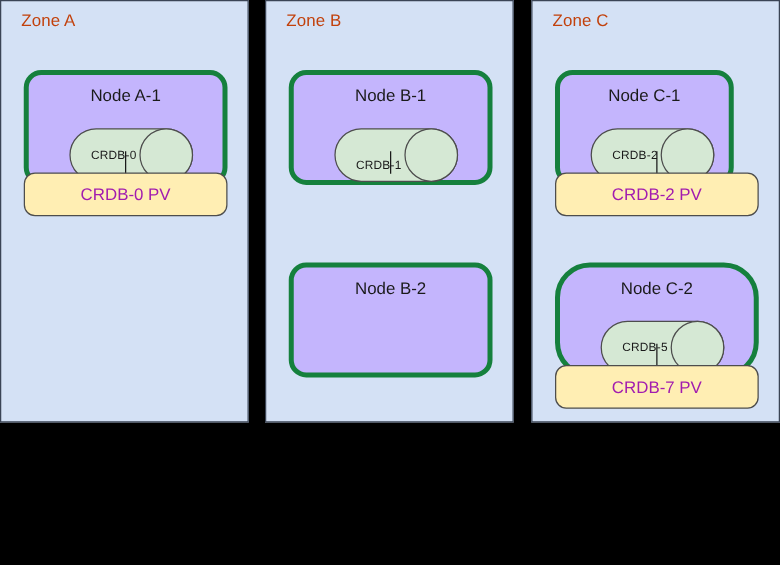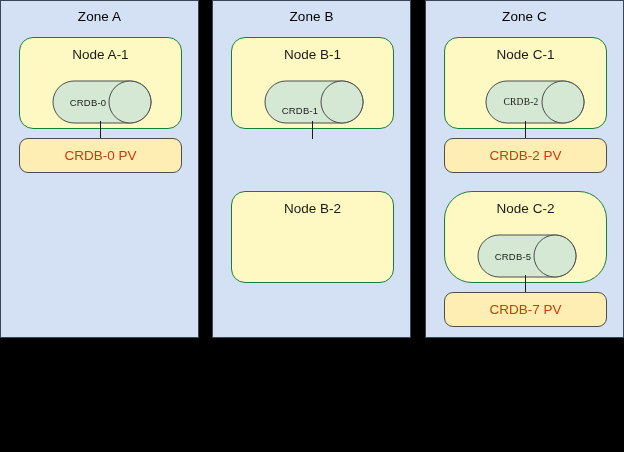--- a/index.html
+++ b/index.html
@@ -26,37 +26,38 @@
 
   
   .zone {
     position: absolute;
     background: #d4e1f5;
     border: 1px solid #3b4455;
     box-sizing: border-box;
   }
   .zone-title {
     position: absolute;
-    left: 0;
+    left: 16px;
     right: 0;
     top: 8px;
-    text-align: center;
+    text-align: left;
     font-size: 13.5px;
-    color: #000000;
+    color: #c2410c;
     letter-spacing: 0.1px;
     line-height: 15px;
   }
 
   
   .node {
     position: absolute;
-    background: #fef9c3;
-    border: 1px solid #15803d;
+    background: #c4b5fd;
+    border: 4px solid #15803d;
     border-radius: 14px;
     box-sizing: border-box;
+    margin-top: 19px;
   }
   .node-title {
     position: absolute;
     left: 0;
     right: 0;
     top: 9px;
     text-align: center;
     font-size: 13.5px;
     color: #1a1a1a;
     line-height: 15px;
@@ -95,21 +96,21 @@
     background: #ffeeb3;
     border: 1px solid #4d4d4d;
     border-radius: 9px;
     box-sizing: border-box;
     display: flex;
     align-items: center;
     justify-content: center;
   }
   .pv-label {
     font-size: 13.5px;
-    color: #c2410c;
+    color: #a21caf;
     line-height: 15px;
   }
 </style>
 </head>
 <body>
 
 <div id="canvas">
 
   <div class="zone" style="left:0px; top:0px; width:199px; height:338px;">
     <div class="zone-title">Zone A</div>
@@ -152,24 +153,24 @@
 
 
     <div class="node" style="left:18px; top:190px; width:163px; height:92px;">
       <div class="node-title">Node B-2</div>
     </div>
   </div>
 
   <div class="zone" style="left:425px; top:0px; width:199px; height:338px;padding-left:33px;">
     <div class="zone-title">Zone C</div>
 
-    <div class="node" style="left:18px; top:36px; width:163px; height:92px;">
+    <div class="node" style="left:18px; top:36px; width:143px; height:92px;">
       <div class="node-title">Node C-1</div>
 
-      <div class="cyl" style="left:40px; top:42px; width:100px; height:44px;font-family:Liberation Serif, serif;">
+      <div class="cyl" style="left:24px; top:42px; width:100px; height:44px;">
         <svg width="100" height="44" viewBox="0 0 100 44" xmlns="http://www.w3.org/2000/svg">
           <path d="M 22 1 L 78 1 A 21 21 0 0 1 78 43 L 22 43 A 21 21 0 0 1 22 1 Z" fill="#d5e8d4" stroke="#4d4d4d" stroke-width="1"></path>
           <ellipse cx="78" cy="22" rx="21" ry="21" fill="#d5e8d4" stroke="#4d4d4d" stroke-width="1"></ellipse>
         </svg>
         <div class="cyl-label">CRDB-2</div>
       </div>
     </div>
 
     <div class="connector" style="left:99px; top:120px; height:18px;"></div>
 

